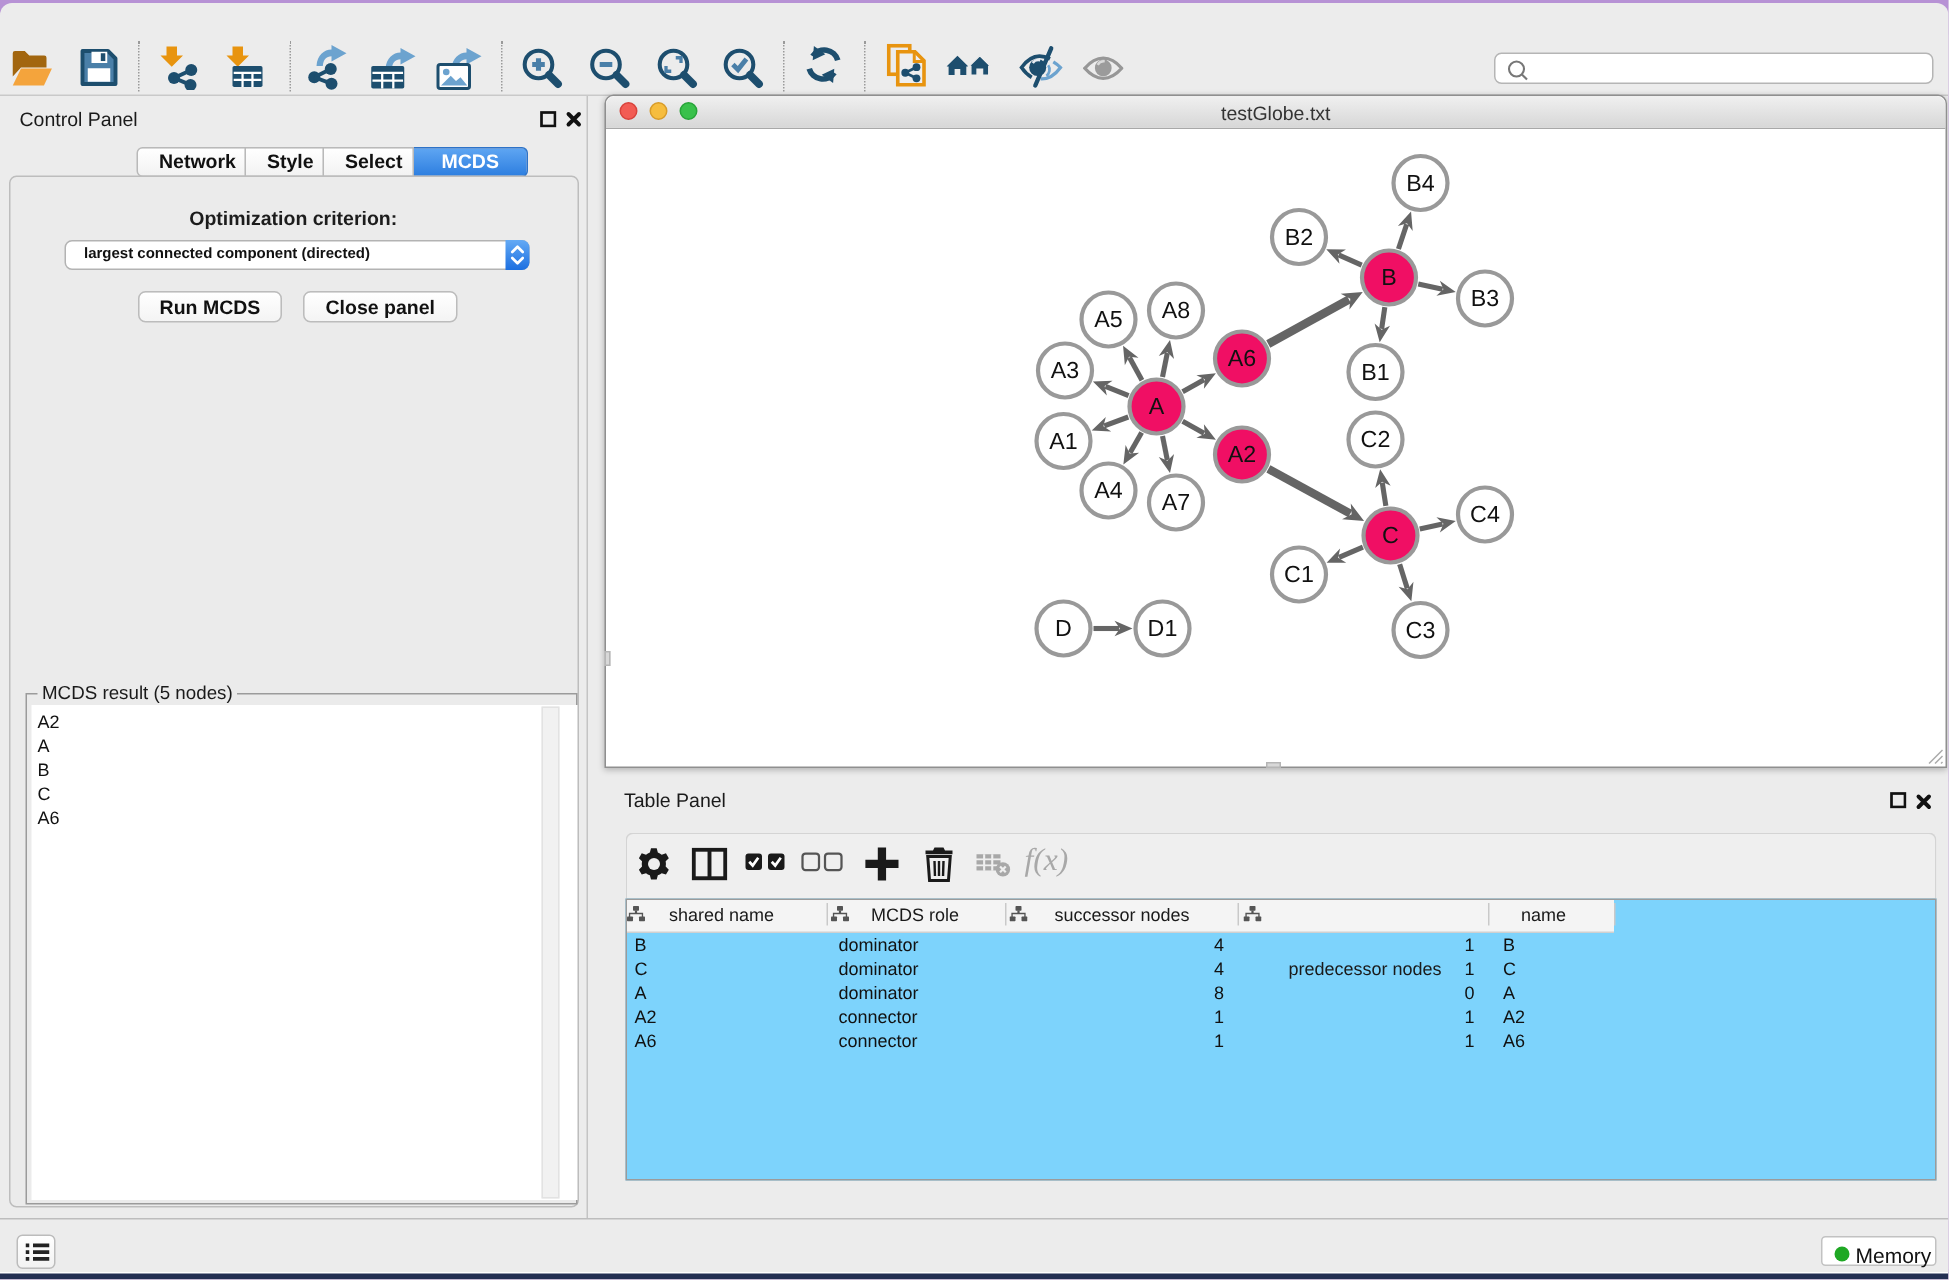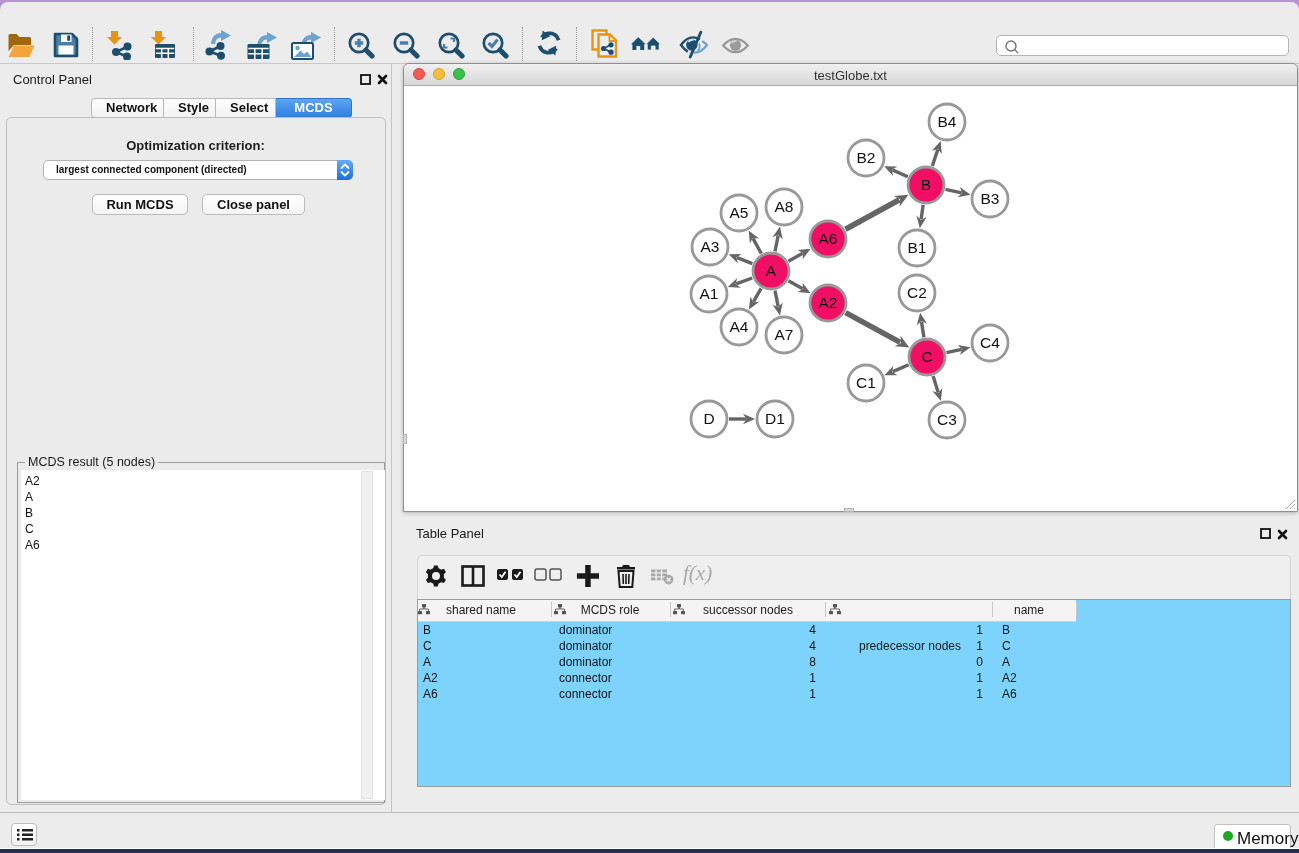--- a/index.html
+++ b/index.html
@@ -50,21 +50,21 @@
 #tpanel .ptitle { position:absolute; left:11px; top:5px; font-size:13px; color:#1a1a1a; }
 #tp-toolbar { position:absolute; left:12px; top:34px; width:874px; height:44px; background:#efefef; border:1px solid #d4d4d4; border-radius:5px 5px 0 0; border-bottom:none; }
 #tp-table { position:absolute; left:12px; top:78px; width:874px; height:188px; background:#7dd3fc; border:1px solid #9b9b9b; }
 #tp-tabs { left:266px; top:272px; }
 
 .thead { position:absolute; left:0; top:0; height:22px; background:#f4f4f4; border-bottom:1px solid #d0d0d0; font-size:12px; color:#1a1a1a; }
 .trow { position:absolute; font-size:12px; color:#111; height:16px; line-height:16px; }
 
 #statusbar { position:absolute; left:0; top:810px; width:100%; height:34px; background:#ececec; border-top:1px solid #bdbdbd; }
 #listbtn { position:absolute; left:11px; top:10px; width:26px; height:23px; background:linear-gradient(#ffffff,#f2f2f2); border:1px solid #bcbcbc; border-radius:4px; }
-#membtn { position:absolute; right:8px; top:11px; width:77px; height:30px; background:#fff; border:1px solid #c2c2c2; border-radius:3px; font-size:17px; color:#111; }
+#membtn { position:absolute; right:8px; top:11px; width:77px; height:20px; background:#fff; border:1px solid #c2c2c2; border-radius:3px; font-size:14px; color:#111; }
 #membtn .dot { position:absolute; left:8px; top:6px; width:10px; height:10px; border-radius:50%; background:#1fa824; }
 #membtn .lbl { position:absolute; left:22px; top:4px; }
 #bottomstrip { position:absolute; left:0; top:846px; width:100%; height:5px; background:#232f52; border-top:1px solid #fff; }
 </style>
 </head>
 <body>
 <div id="app">
   <div id="toolbar">
       <svg class="tbi" style="left:6px;top:5px" width="32" height="32" viewBox="0 0 32 32">
         <path d="M2.5,23 L2.5,7.5 Q2.5,6 4,6 L10.5,6 L13.5,9 L23.5,9 Q25,9 25,10.5 L25,17 L8,17 Z" fill="#a2660f"></path>

